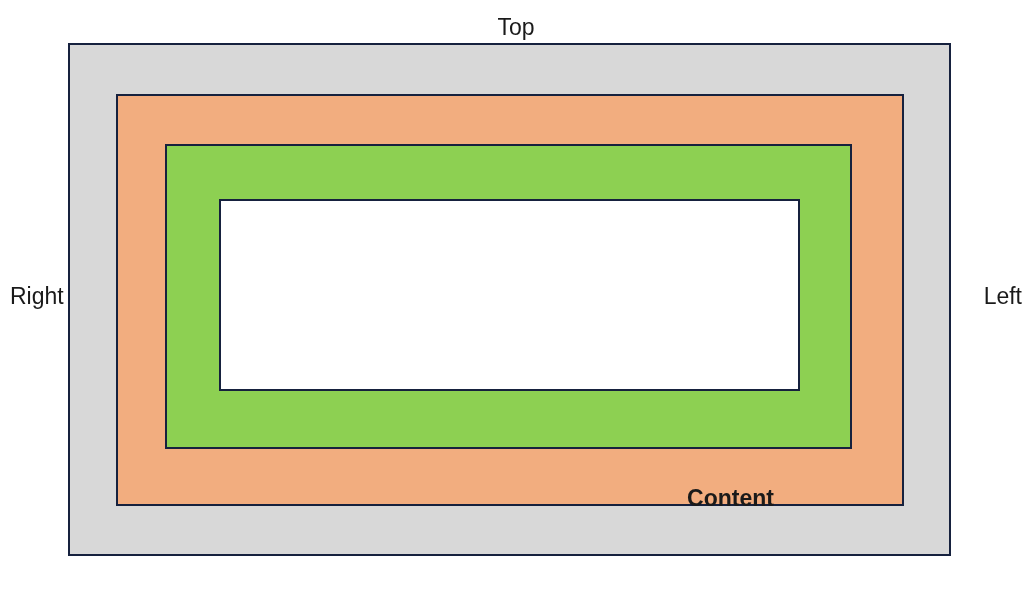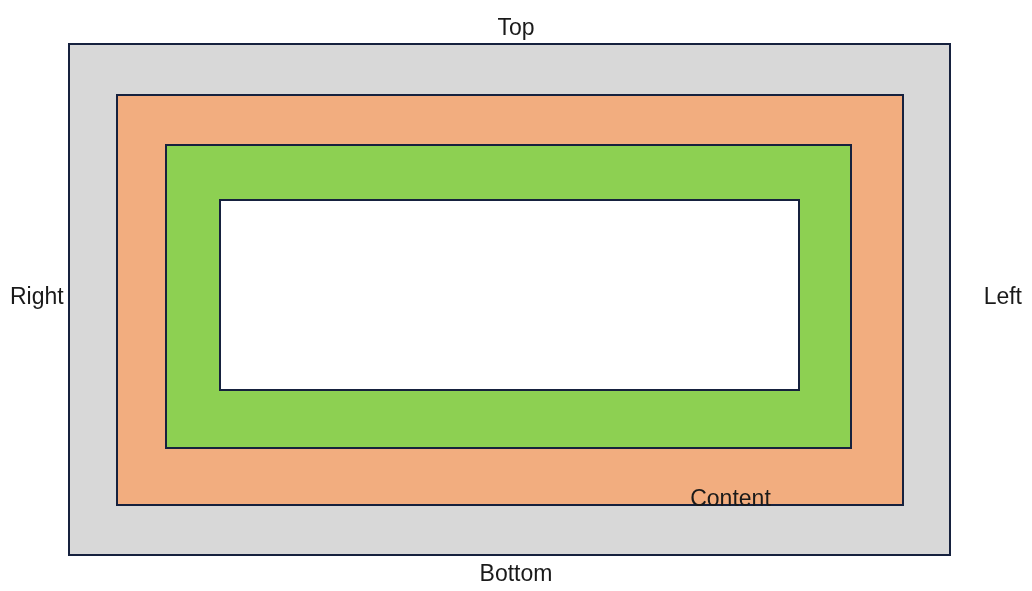--- a/index.html
+++ b/index.html
@@ -118,31 +118,30 @@
 <body>
 
 <div id="diagram-root" style="width: 1032px; height: 591px; background: rgb(255, 255, 255);">
 
   <span class="edge-label" id="label-top">Top</span>
 
   <span class="edge-label" id="label-left">Right</span>
 
   <span class="edge-label" id="label-right">Left</span>
 
-  <span class="edge-label" id="label-bottom">Bottom</span>
 
   <div class="box" id="margin-box" style="left: 68px; top: 43px; width: 883px; height: 513px; background: rgb(216, 216, 216); border-color: rgb(22, 33, 62);">
     <span class="box-label" id="label-margin">Margin</span>
   </div>
 
   <div class="box" id="border-box" style="left: 116px; top: 94px; width: 788px; height: 412px; background: rgb(242, 173, 127); border-color: rgb(22, 33, 62);">
     <span class="box-label" id="label-border">Border</span>
   </div>
 
   <div class="box" id="padding-box" style="left: 165px; top: 144px; width: 687px; height: 305px; background: rgb(141, 208, 82); border-color: rgb(22, 33, 62);">
     <span class="box-label" id="label-padding">Padding</span>
   </div>
 
   <div class="box" id="content-box" style="left: 219px; top: 199px; width: 581px; height: 192px; background: rgb(255, 255, 255); border-color: rgb(22, 33, 62);">
-    <span class="box-label" id="label-content" style="left: 219px; width: 581px;">Content</span>
+    <span class="box-label" id="label-content" style="left: 219px; width: 581px; font-weight: bold;">Content</span>
   </div>
 
 </div>
 
 </body></html>

